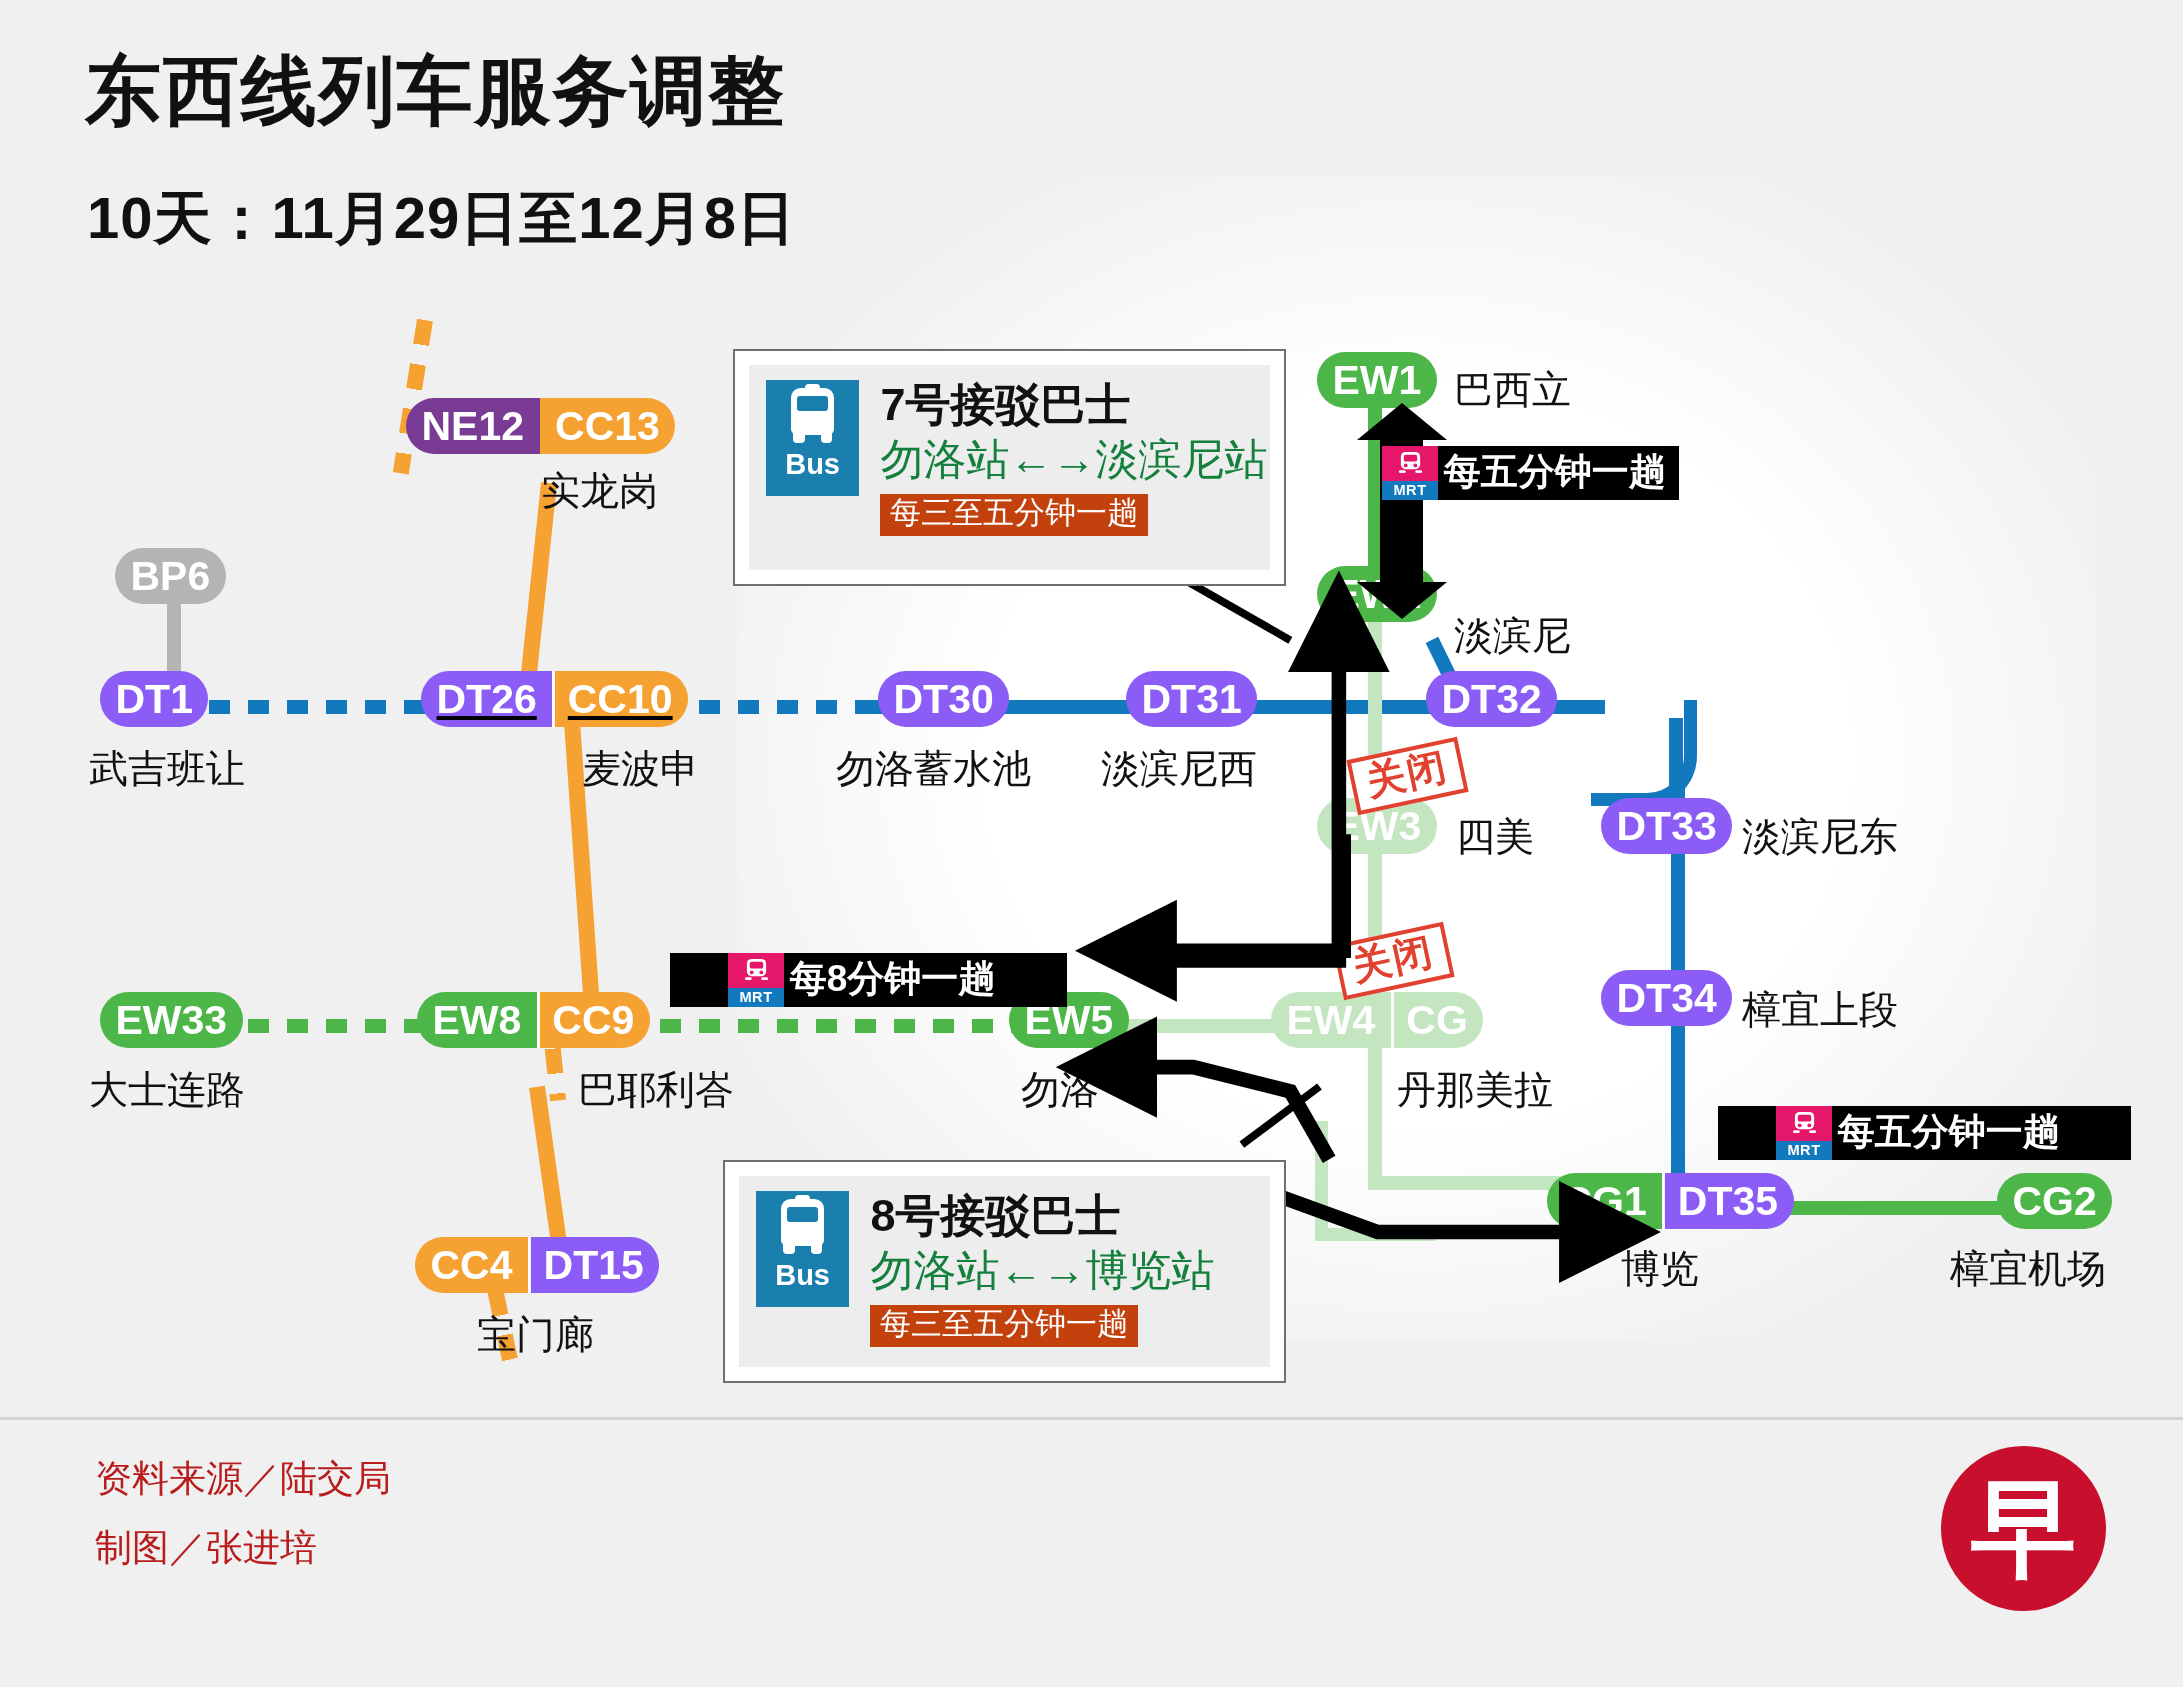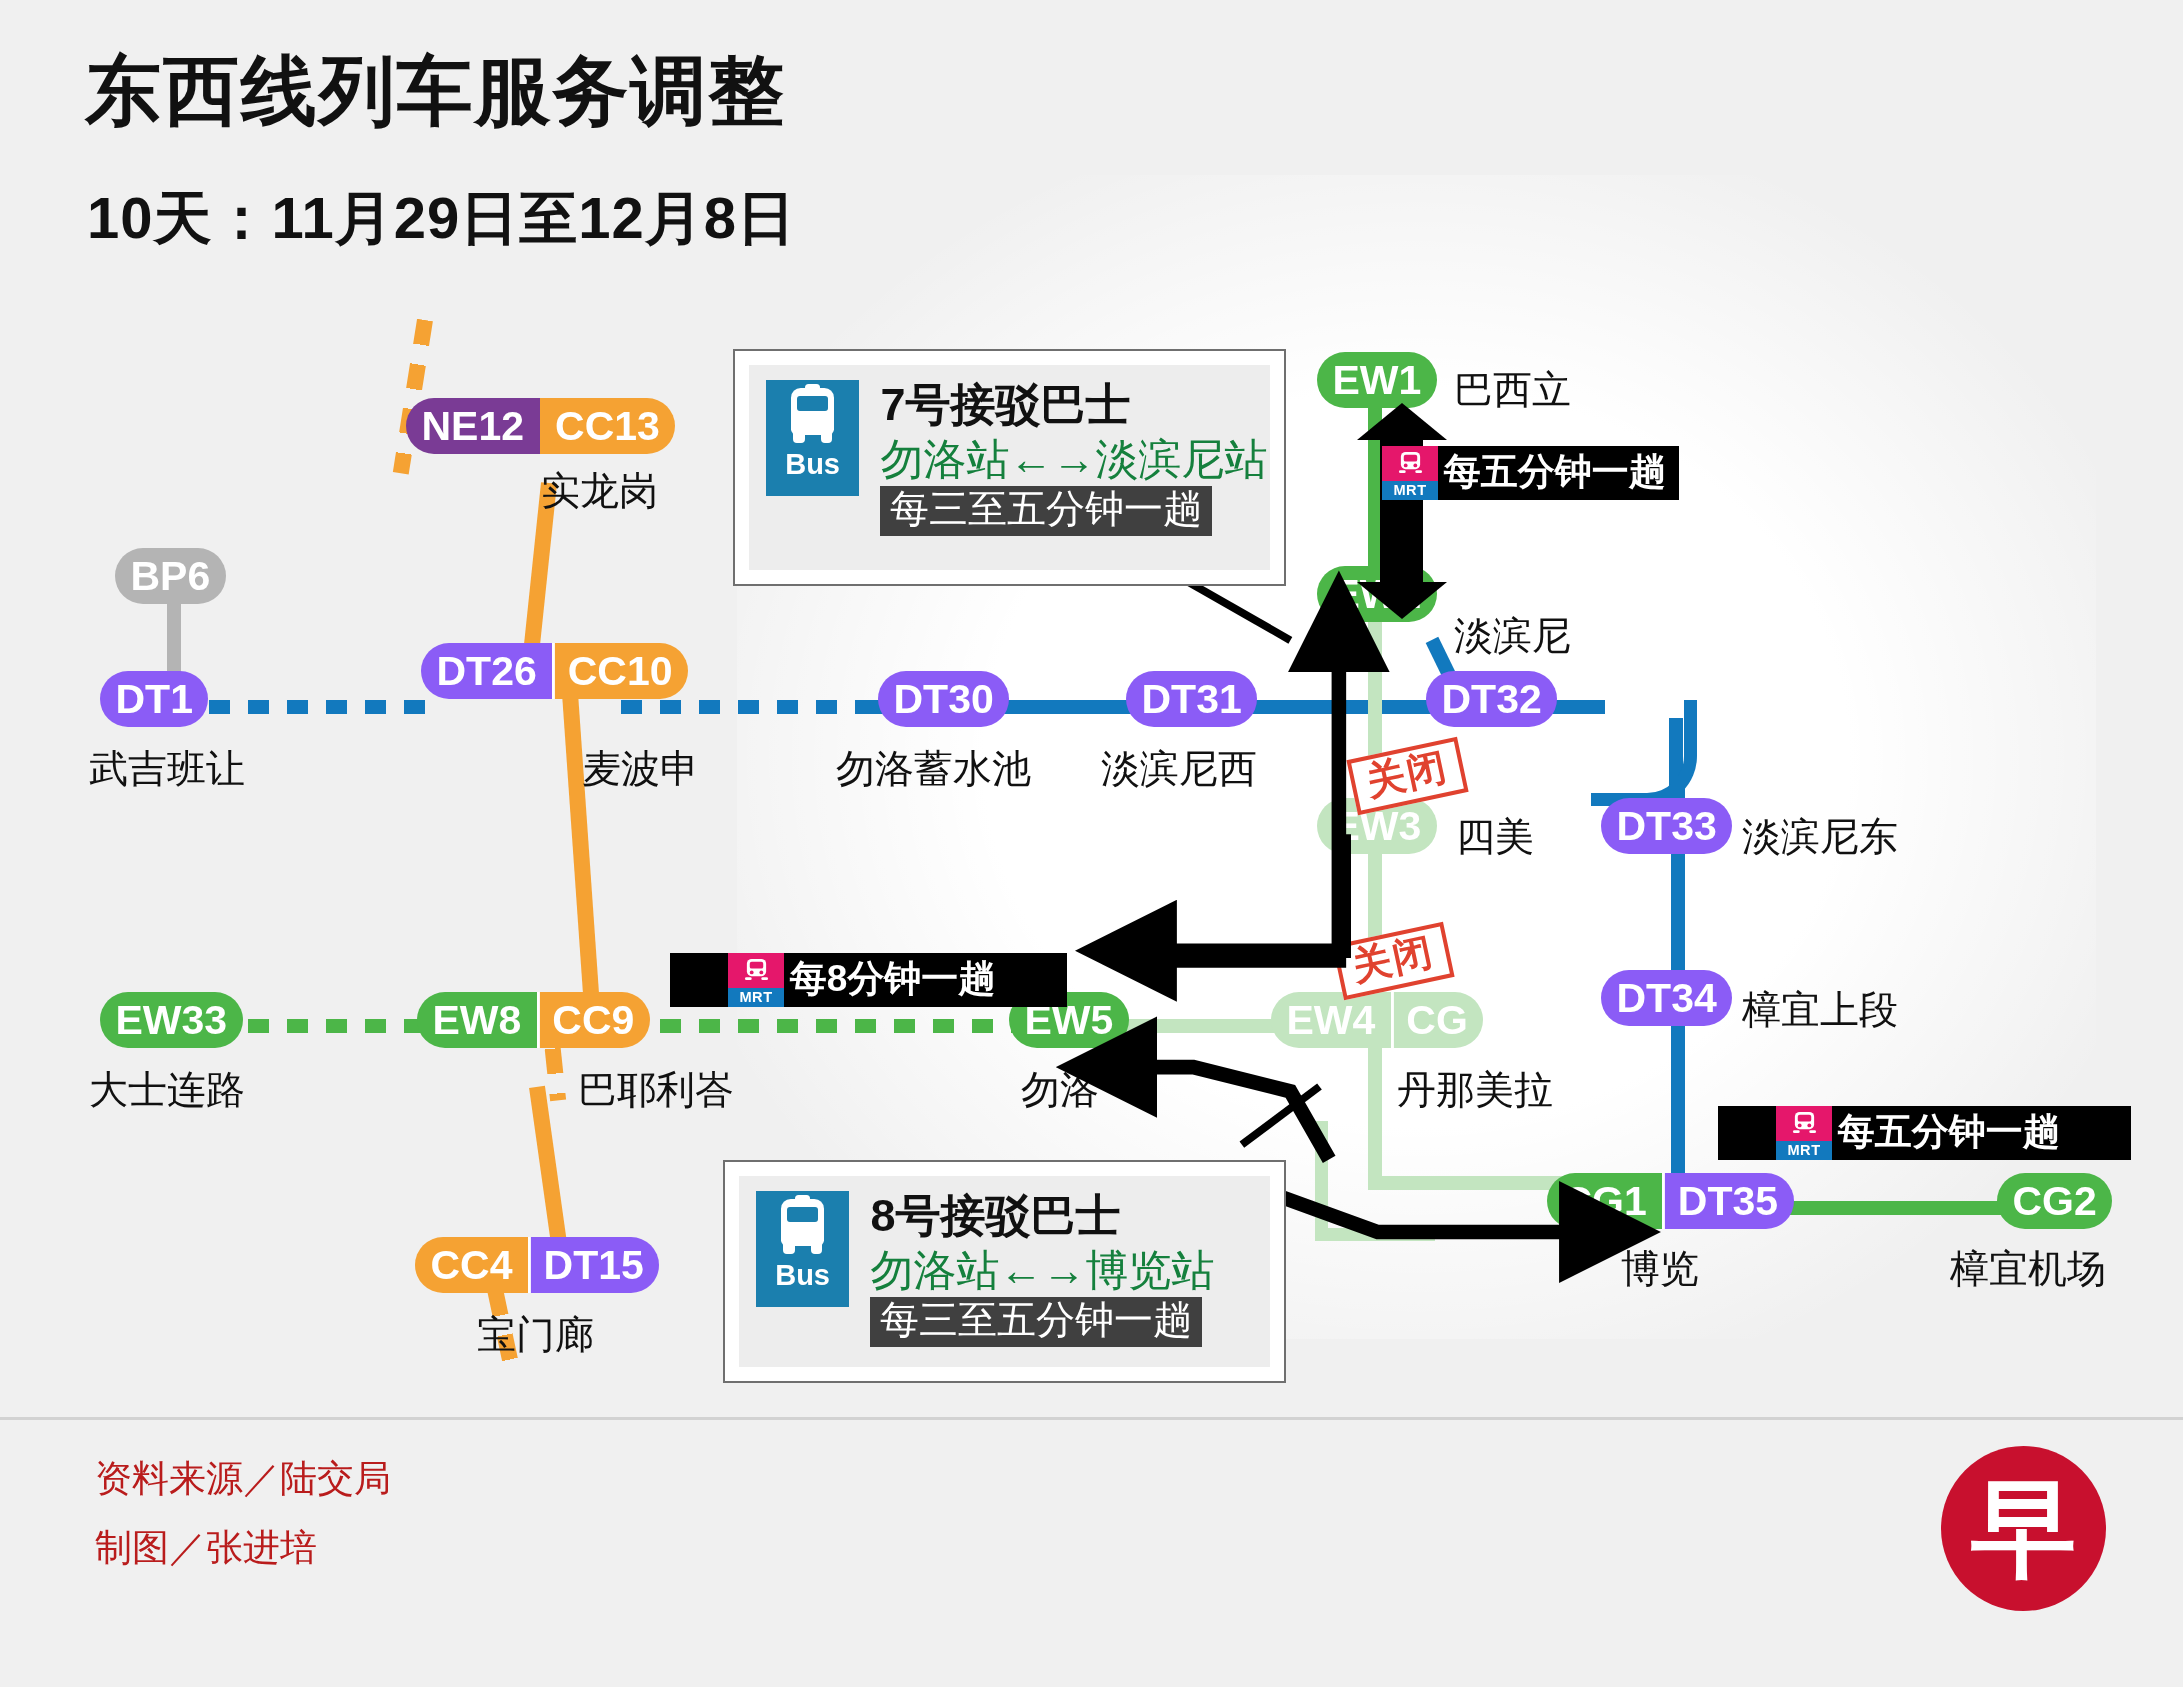--- a/index.html
+++ b/index.html
@@ -150,22 +150,22 @@
   .bus-icon .bus-body{position:absolute;left:4.9px;top:0;width:43px;height:47px;background:#fff;border-radius:9.7px 9.7px 5.8px 5.8px;}
   .bus-icon .bus-win{position:absolute;left:10.7px;top:7.8px;width:31px;height:15.5px;background:#1b7fae;border-radius:2.9px;}
   .bus-icon .bus-roof{position:absolute;left:18.4px;top:-3.9px;width:15.5px;height:6.8px;background:#fff;border-radius:3.9px;}
   .bus-icon .w1{position:absolute;left:6.8px;top:45px;width:11.6px;height:9.7px;background:#fff;border-radius:0 0 3.9px 3.9px;}
   .bus-icon .w2{position:absolute;left:34px;top:45px;width:11.6px;height:9.7px;background:#fff;border-radius:0 0 3.9px 3.9px;}
   .bus-icon .label{color:#fff;font-size:29px;font-weight:bold;line-height:1;margin-top:3.9px;}
   .co-txt{display:flex;flex-direction:column;}
   .co-title{font-size:45px;font-weight:bold;color:#111;line-height:1.1;margin-bottom:5.8px;white-space:nowrap;}
   .co-route{font-size:43px;color:#15803d;line-height:1.15;white-space:nowrap;}
   .co-freq{
-    display:inline-block;background:#404040;color:#fff;font-size:39px;
-    padding:1.9px 9.7px 5.8px 9.7px;margin-top:1px;align-self:flex-start;white-space:nowrap;line-height:1.1;
+    display:inline-block;background:#c2410c;color:#fff;font-size:31px;
+    padding:1.9px 9.7px 5.8px 9.7px;margin-top:9px;align-self:flex-start;white-space:nowrap;line-height:1.1;
   }
 
   
   svg.overlay{position:absolute;left:0;top:0;width:2183px;height:1687px;pointer-events:none;}
 </style>
 </head>
 <body>
 
 <div class="glow"></div>
 <div id="stage">
@@ -207,21 +207,21 @@
 
   <div class="pill" style="left:115px;top:548px;">
     <div class="seg gr">BP6</div>
   </div>
 
   <div class="pill" style="left:100px;top:671px;">
     <div class="seg b">DT1</div>
   </div>
   <div class="sname" style="left:89px;top:742px;">武吉班让</div>
 
-  <div class="pill" style="left:421px;top:643px;">
+  <div class="pill" style="left:421px;top:671px;text-decoration:underline;">
     <div class="seg b">DT26</div>
     <div class="seg o sep">CC10</div>
   </div>
   <div class="sname" style="left:582px;top:742px;">麦波申</div>
 
   <div class="pill" style="left:878px;top:671px;">
     <div class="seg b">DT30</div>
   </div>
   <div class="sname" style="left:836px;top:742px;">勿洛蓄水池</div>
 

